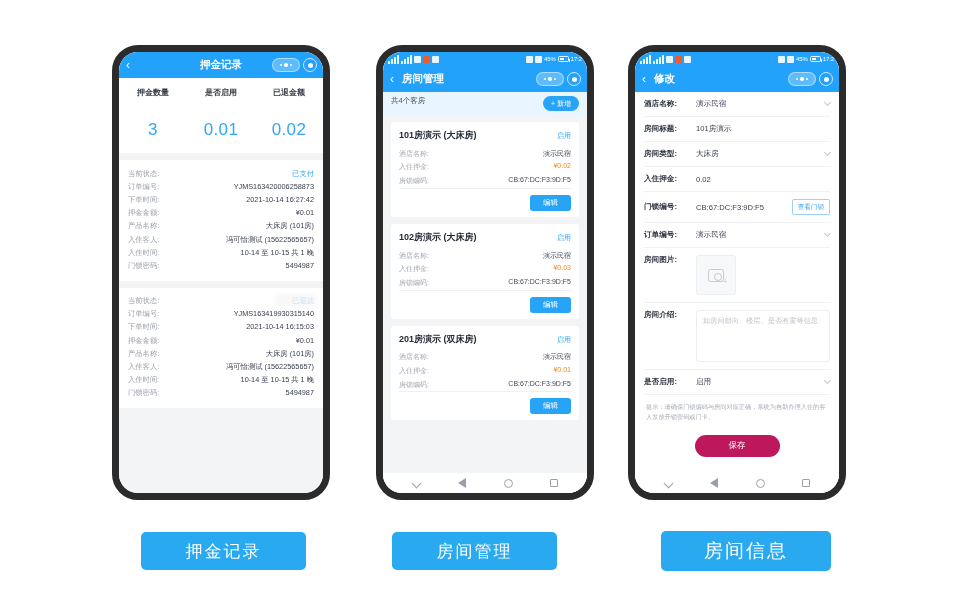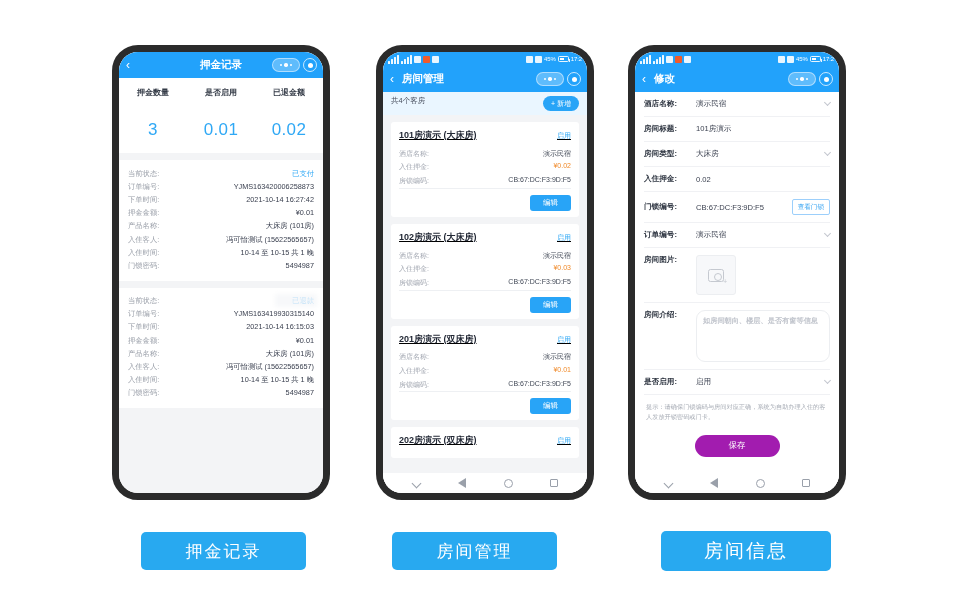--- a/index.html
+++ b/index.html
@@ -153,21 +153,20 @@
     font-size: 7px; padding: 2.5px 8px; display: flex; align-items: center; gap: 2px;
     border: none;
   }
   .roomcard {
     background: #fff; margin: 7px 8px 0; border-radius: 3px;
     padding: 7px 8px 6px;
   }
   .roomcard .rc-head {
     display: flex; align-items: baseline; justify-content: space-between;
     margin-bottom: 5px;
-    text-decoration: underline;
   }
   .rc-title { font-size: 9px; font-weight: 700; color: #232936; }
   .rc-state { font-size: 7px; color: #2fa8f5; }
   .rc-row { display: flex; justify-content: space-between; font-size: 7px; padding: 1.8px 0; }
   .rc-row .k { color: #a2a7b1; }
   .rc-row .v { color: #414856; }
   .rc-row .v.money { color: #f08a2a; }
   .rc-foot {
     border-top: .7px solid #eef0f3; padding-top: 6px;
     display: flex; justify-content: flex-end;
@@ -207,30 +206,30 @@
     content: ""; position: absolute; left: 4.5px; top: 3px;
     width: 6px; height: 6px; border: 1.1px solid #c5c9d0; border-radius: 50%;
   }
   .cam::after {
     content: "+"; position: absolute; right: -4px; bottom: -4px;
     font-size: 7px; color: #c5c9d0; line-height: 1;
   }
   .frow.top { align-items: flex-start; }
   .textarea-box {
     flex: 1 1 auto; height: 52px; border: .8px solid #eceef1;
-    border-radius: 9px; background: #fff; padding: 5px 6px;
-    font-size: 7.2px; color: #c0c4cc; line-height: 1.5; font-weight: bold;
+    border-radius: 3px; background: #fff; padding: 5px 6px;
+    font-size: 7.2px; color: #c0c4cc; line-height: 1.5;
   }
   .tip {
     font-size: 6.2px; color: #a6abb4; line-height: 1.6;
     padding: 7px 2px 0;
   }
   .save-wrap { display: flex; justify-content: center; padding: 13px 0 0; }
   .btn-save {
-    background: #a21caf; color: #fff; border: none; border-radius: 13px;
+    background: #be185d; color: #fff; border: none; border-radius: 13px;
     font-size: 8.5px; padding: 5px 34px;
   }
 
   
   .androidnav {
     height: 20px; background: #fff; flex: 0 0 auto;
     display: flex; align-items: center; justify-content: space-around;
     padding: 0 10px;
   }
   .an-ic { width: 11px; height: 11px; position: relative; }
@@ -486,26 +485,20 @@
             </div>
           <div class="rc-row">
               <span class="k">房锁编码:</span>
               <span class="v">CB:67:DC:F3:9D:F5</span>
             </div>
           <div class="rc-foot">
               <button class="btn-edit">编辑</button>
             </div>
         </div>
 
-        <div class="roomcard">
-          <div class="rc-head">
-            <span class="rc-title">202房演示 (双床房)</span>
-            <span class="rc-state">启用</span>
-          </div>
-        </div>
       </div>
 
       <div class="androidnav">
         <span class="an-ic">
             <i class="an-chev" style="display:block;margin:2px auto 0"></i>
           </span>
         <span class="an-ic">
             <i class="an-tri" style="display:block;margin:0 auto"></i>
           </span>
         <span class="an-ic">

